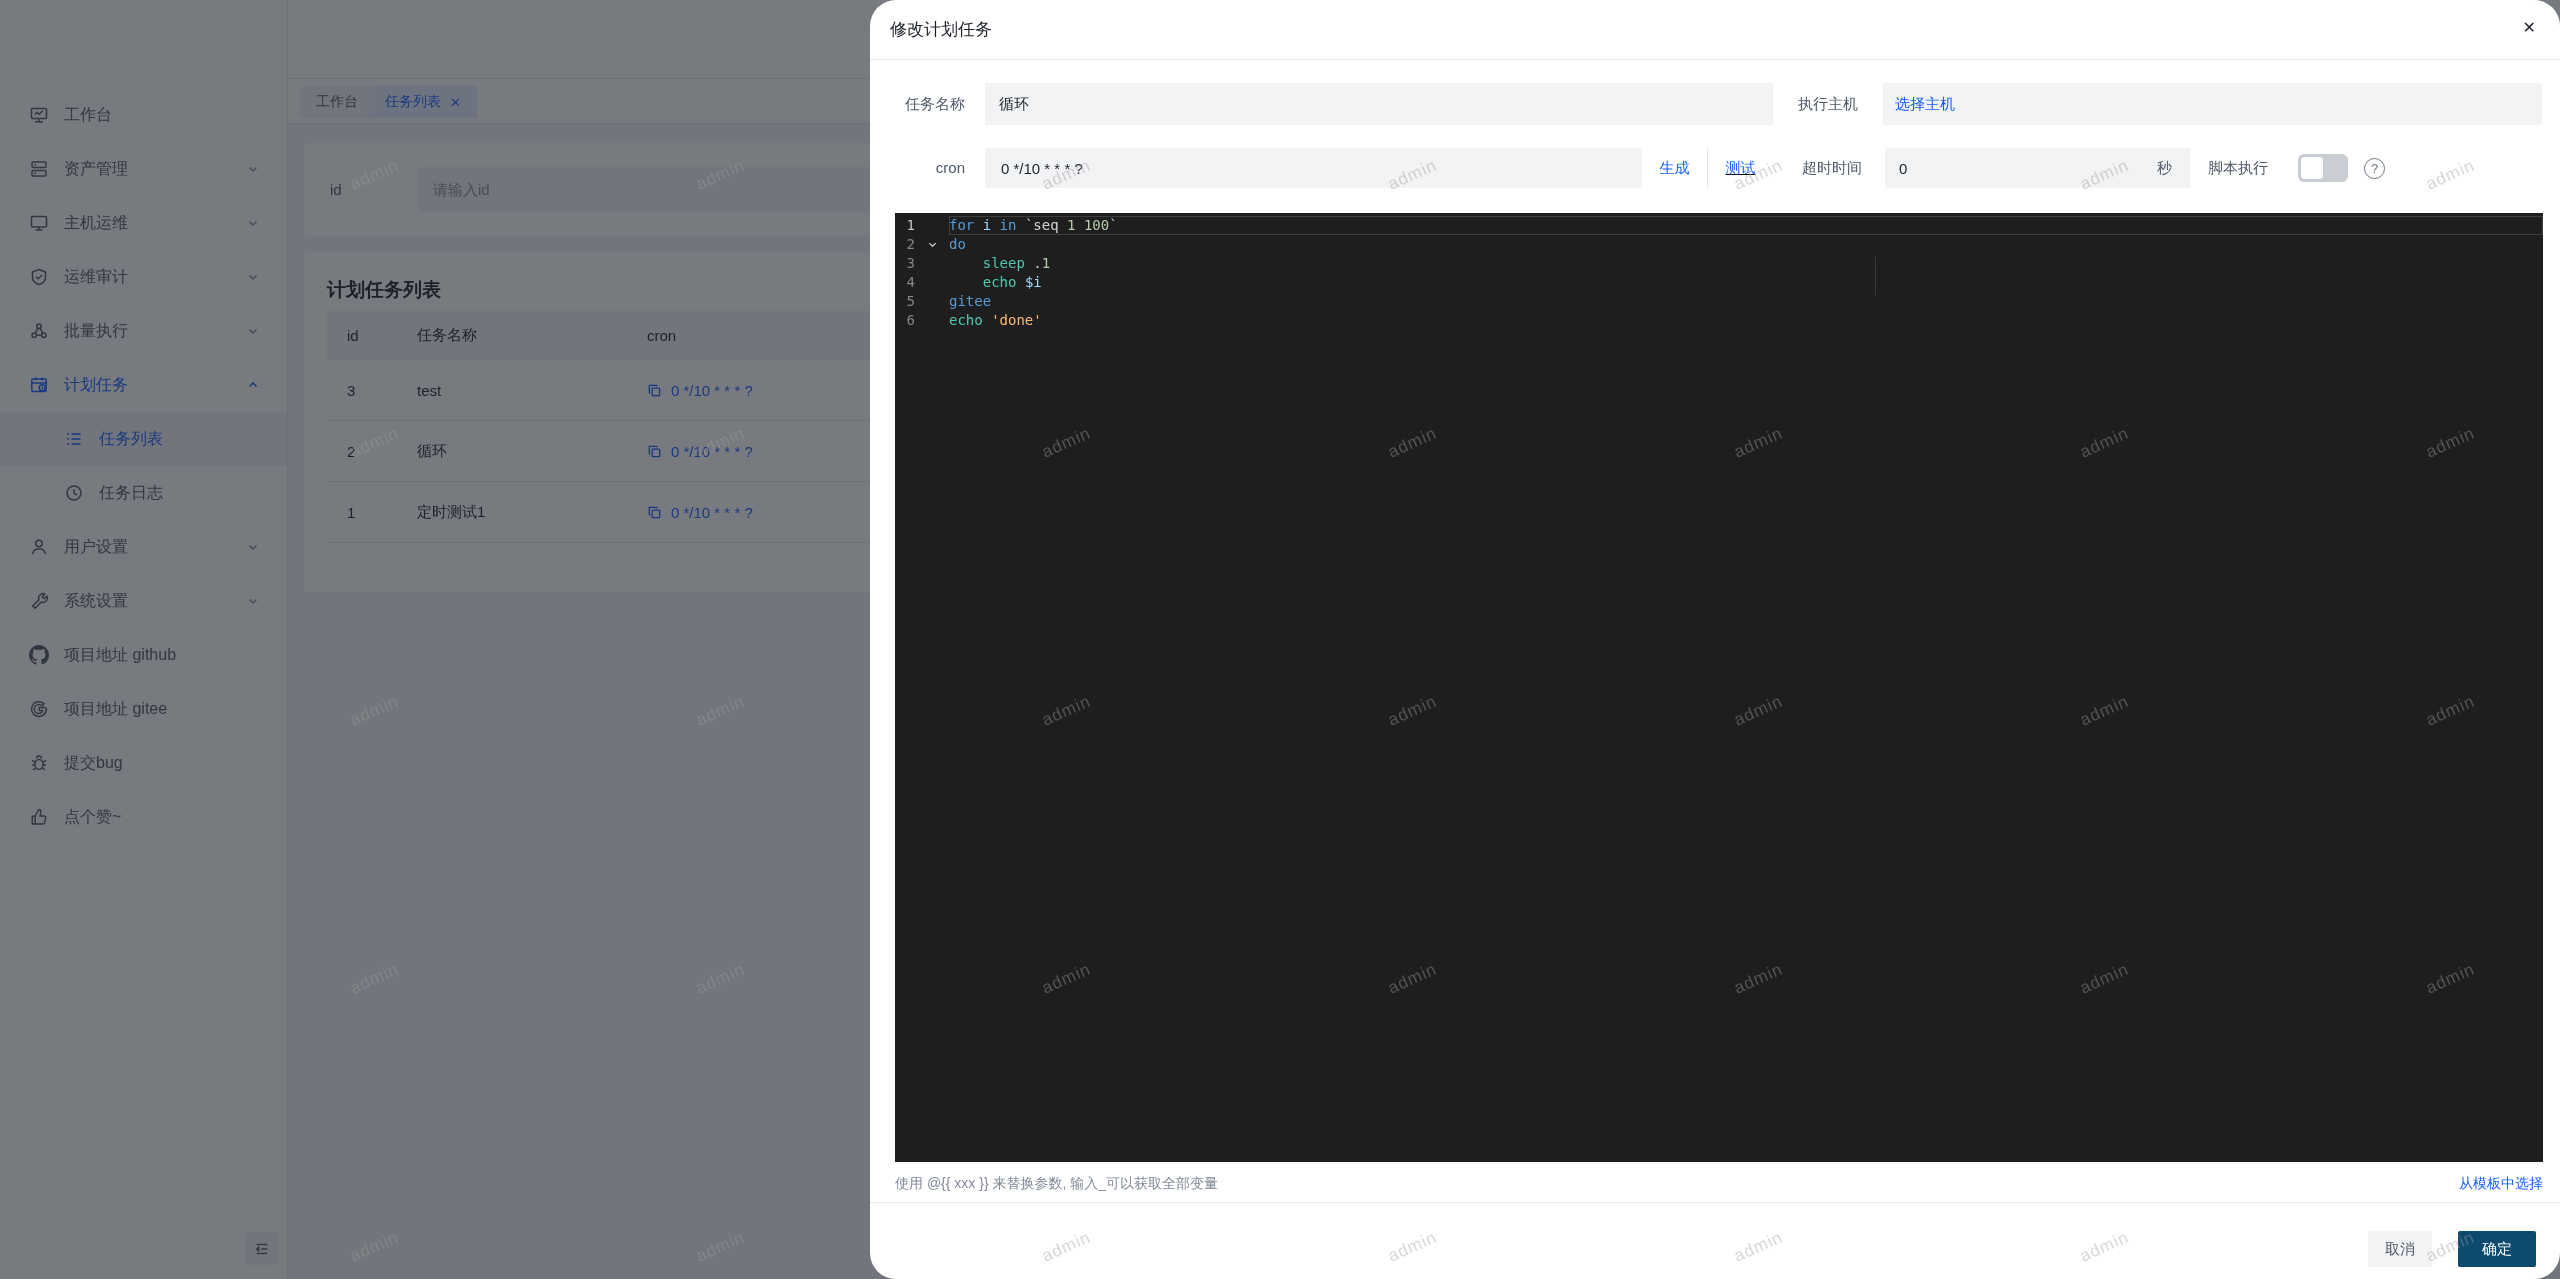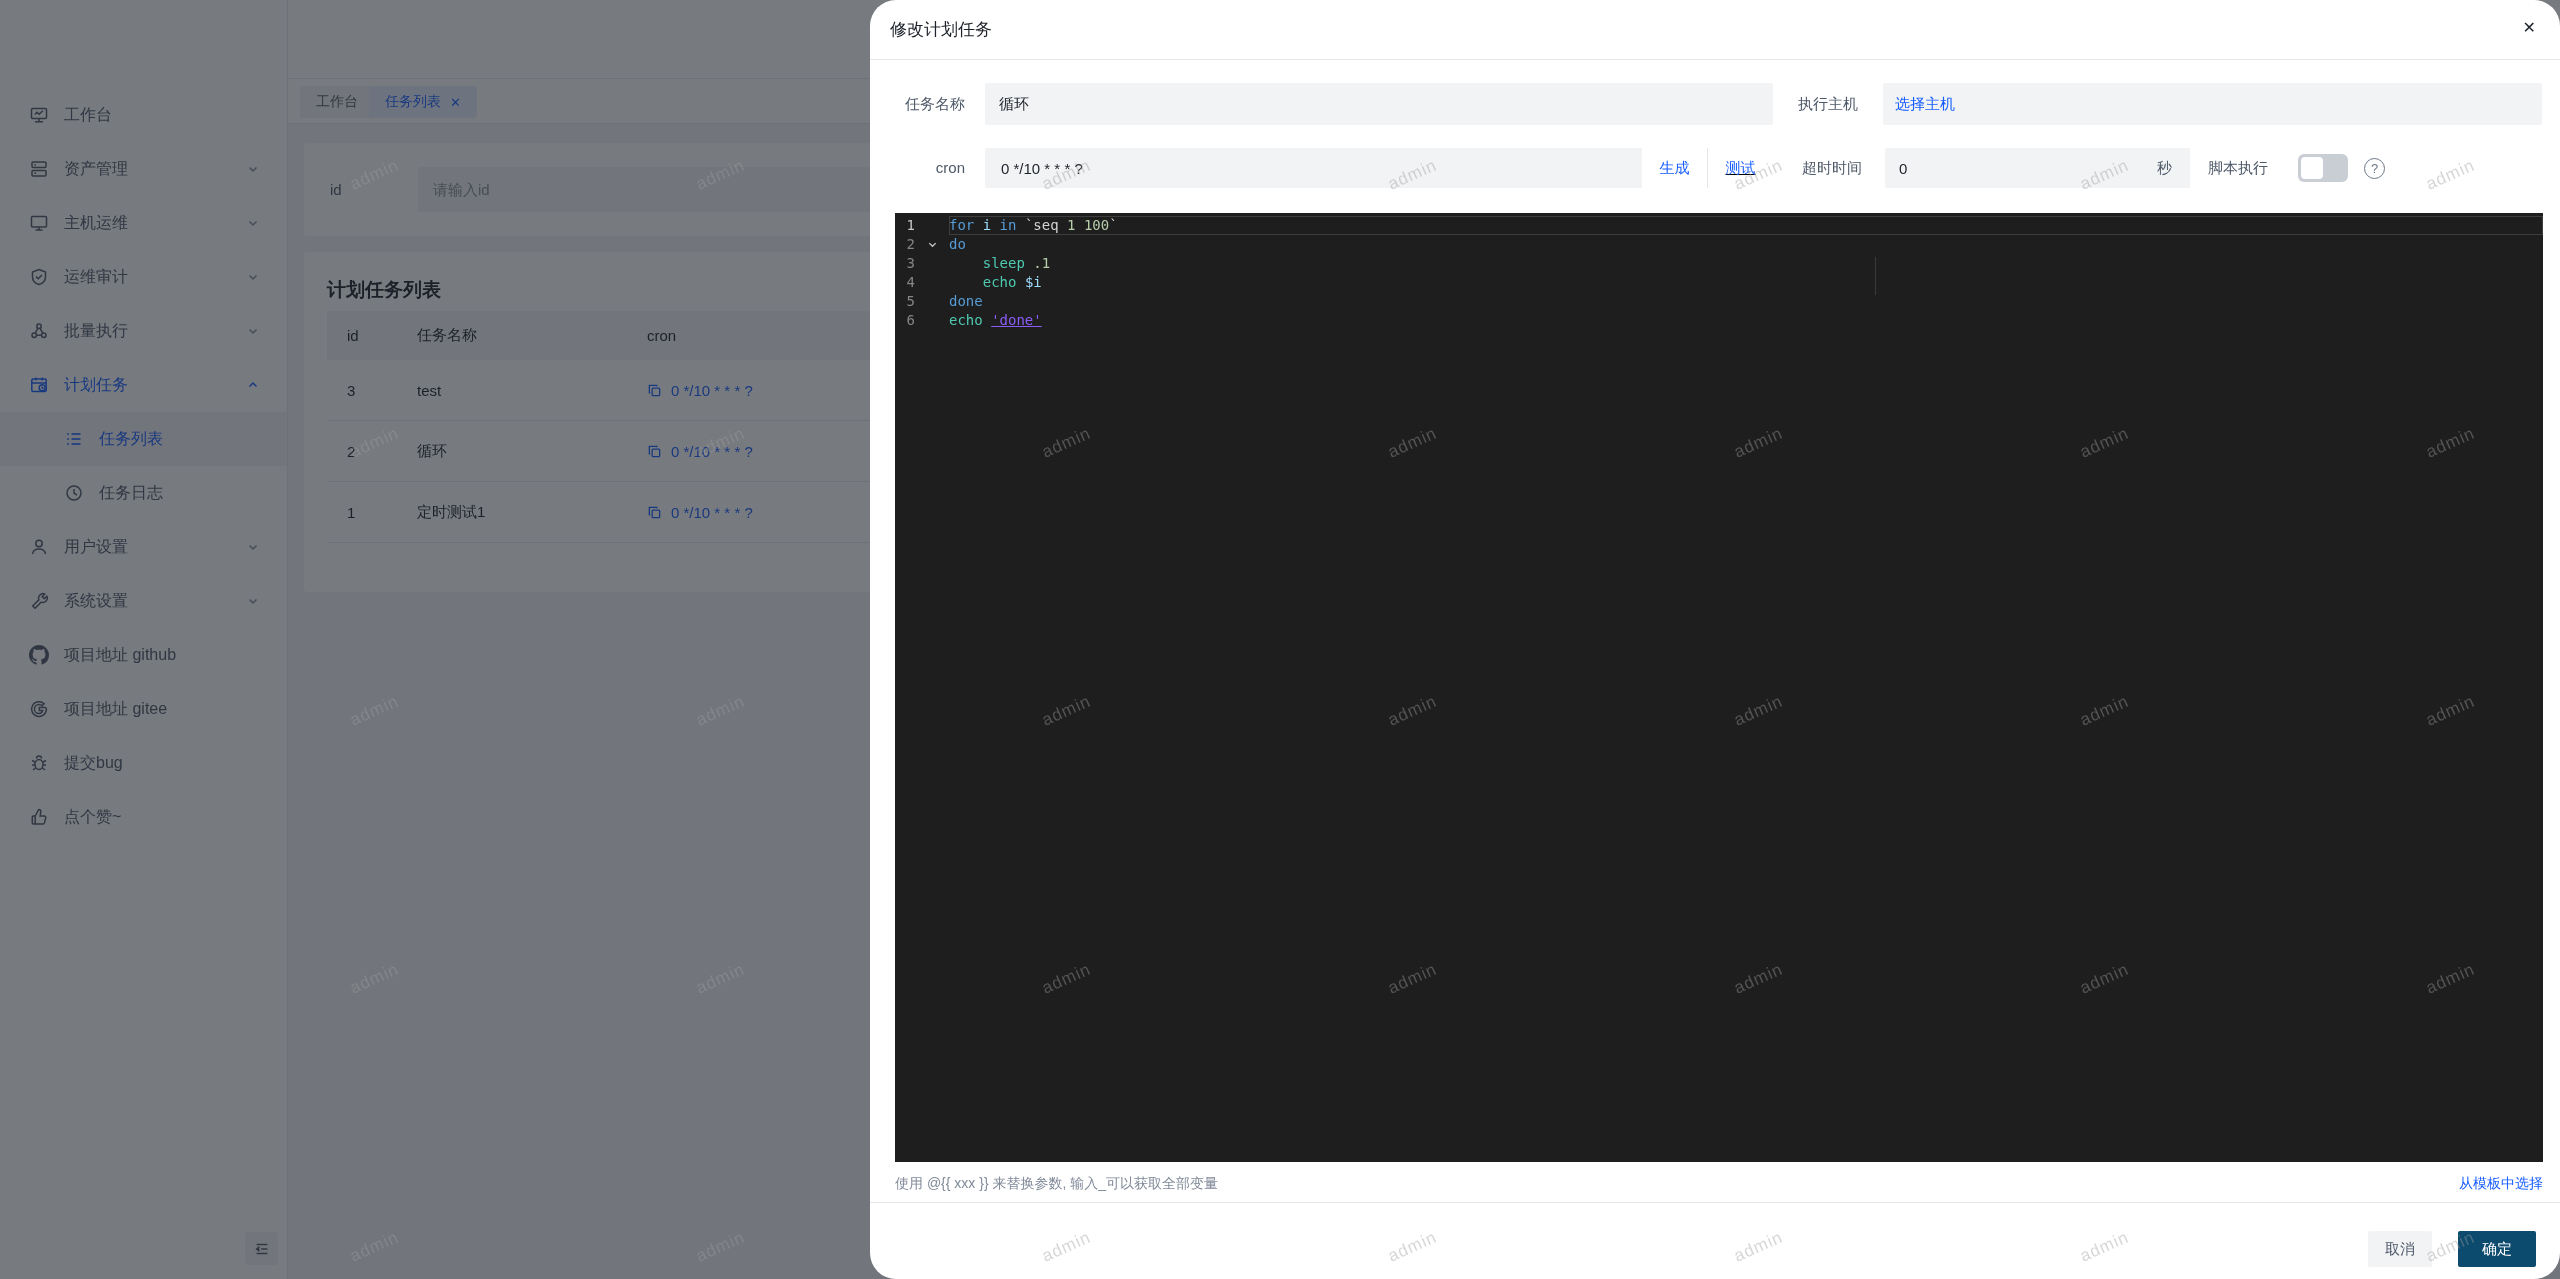--- a/index.html
+++ b/index.html
@@ -76,21 +76,21 @@
 
   
   .editor { position:absolute; left:25px; top:213px; width:1648px; height:949px; background:#1e1e1e; font-family:"DejaVu Sans Mono","Liberation Mono",monospace; font-size:14px; line-height:19px; padding-top:3px; overflow:hidden; }
   .ed-line { position:relative; height:19px; display:flex; white-space:pre; }
   .ln { flex:none; width:20px; text-align:right; color:#858585; }
   .ln.cur { color:#c6c6c6; }
   .fold { flex:none; width:34px; display:flex; align-items:center; justify-content:center; color:#c5c5c5; }
   .code { white-space:pre; color:#d4d4d4; }
   .cur-box { position:absolute; left:54px; right:0; top:0; bottom:0; border:1px solid rgba(255,255,255,.14); pointer-events:none; }
   .tk-kw { color:#569cd6; } .tk-fn { color:#4ec9b0; } .tk-var { color:#9cdcfe; }
-  .tk-num { color:#b5cea8; } .tk-str { color:#8b5cf6;text-decoration:underline; } .tk-pl { color:#d4d4d4; }
+  .tk-num { color:#b5cea8; } .tk-str { color:#fdba74; } .tk-pl { color:#d4d4d4; }
   .indent-guide { position:absolute; left:980px; top:44px; width:1px; height:38px; background:#3a3a3a; }
 
   .hint-row { position:absolute; left:25px; right:17px; top:1166px; height:34px; line-height:34px; }
   .hint-text { font-size:14px; color:#818a99; }
   .tpl-link { position:absolute; right:0; top:0; font-size:14px; color:#165dff; cursor:pointer; }
   .d-footer { position:absolute; left:0; right:0; top:1202px; bottom:0; border-top:1px solid #e5e6eb; }
   .btn { position:absolute; top:28px; height:36px; border:none; border-radius:2px; font-size:15px; cursor:pointer; font-family:inherit; }
   .btn-cancel { right:128px; width:64px; background:#f2f3f5; color:#4e5969; }
   .btn-ok { right:24px; width:78px; background:#0c4a6e; color:#fff; }
 
@@ -422,21 +422,21 @@
               <path d="M2.5 4.5 6 8l3.5-3.5"></path>
             </svg></span><span class="code"><span class="tk-kw">do</span></span>
       </div>
       <div class="ed-line">
         <span class="ln">3</span><span class="fold"></span><span class="code"><span class="tk-pl">    </span><span class="tk-fn">sleep</span><span class="tk-pl"> </span><span class="tk-num">.1</span></span>
       </div>
       <div class="ed-line">
         <span class="ln">4</span><span class="fold"></span><span class="code"><span class="tk-pl">    </span><span class="tk-fn">echo</span><span class="tk-pl"> </span><span class="tk-var">$i</span></span>
       </div>
       <div class="ed-line">
-        <span class="ln">5</span><span class="fold"></span><span class="code"><span class="tk-kw">done</span></span>
+        <span class="ln">5</span><span class="fold"></span><span class="code"><span class="tk-kw">gitee</span></span>
       </div>
       <div class="ed-line">
         <span class="ln">6</span><span class="fold"></span><span class="code"><span class="tk-fn">echo</span><span class="tk-pl"> </span><span class="tk-str">'done'</span></span>
       </div>
       <div class="indent-guide"></div>
     </div>
 
     <div class="hint-row">
       <span class="hint-text">使用 @{{ xxx }} 来替换参数, 输入_可以获取全部变量</span>
       <span class="tpl-link">从模板中选择</span>

